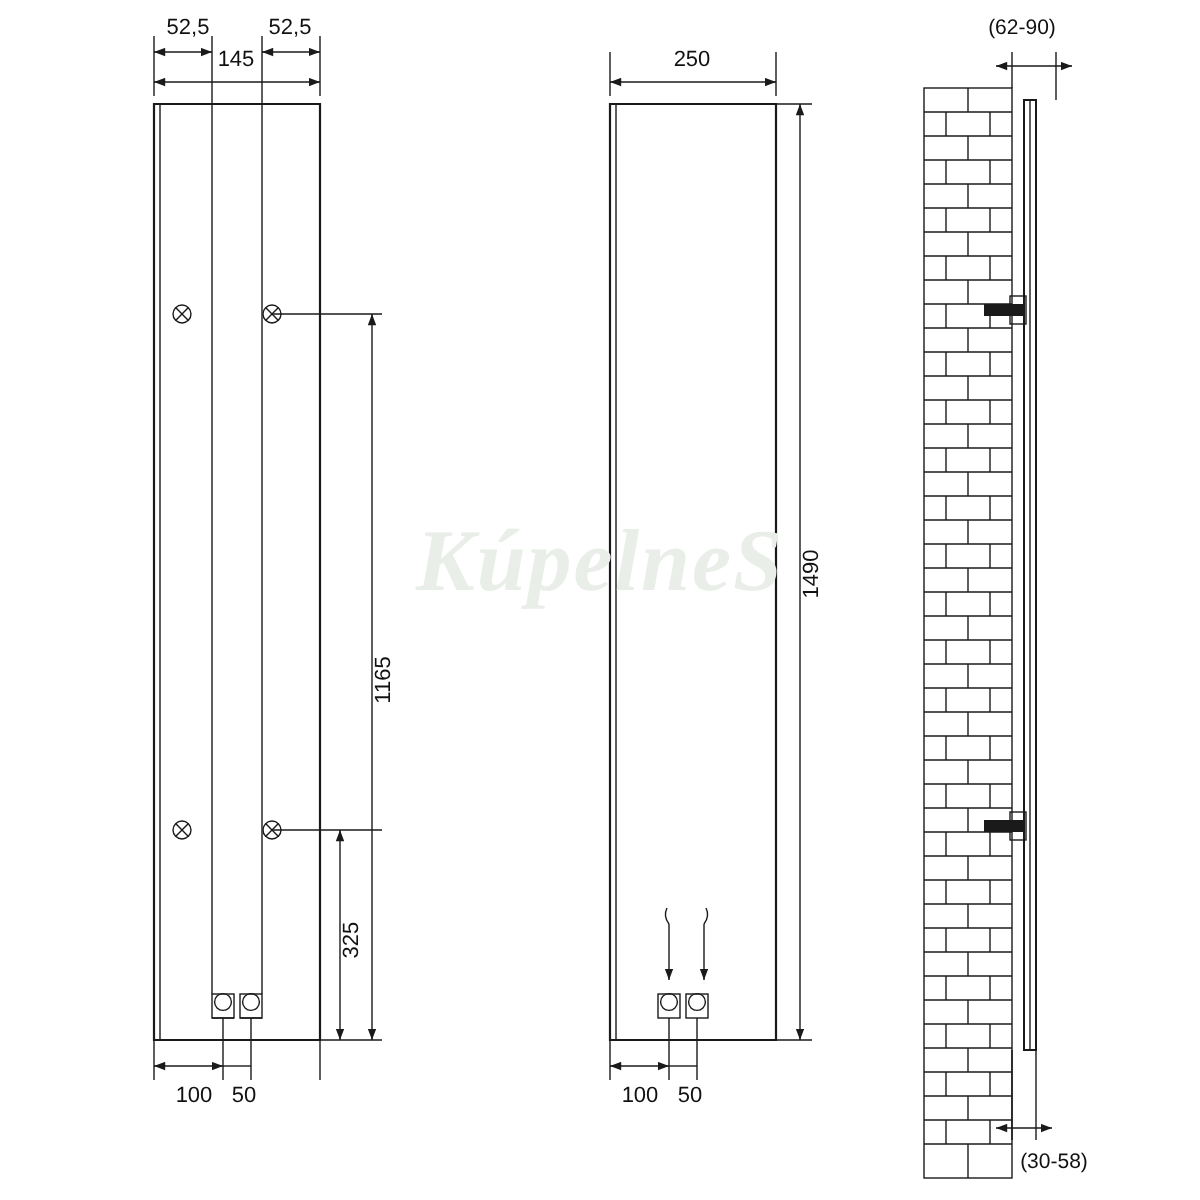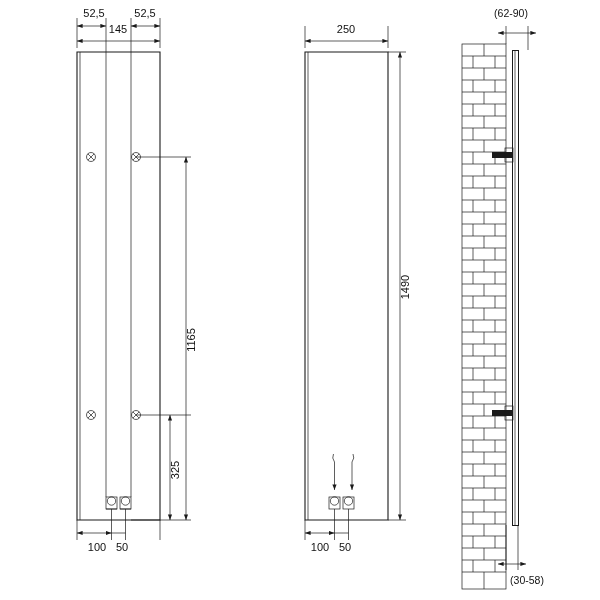--- a/index.html
+++ b/index.html
@@ -345,13 +345,14 @@
 
       <g>
         <line class="thin" x1="506" y1="525" x2="506" y2="570"></line>
         <line class="thin" x1="518" y1="525" x2="518" y2="570"></line>
         <line class="thin" x1="498" y1="564" x2="526" y2="564" marker-start="url(#arS)" marker-end="url(#ar)"></line>
       </g>
       <text class="lbl-sm" x="527" y="584" text-anchor="middle">(30-58)</text>
     </g>
   </svg>
 
+  <div class="wm">KúpelneS</div>
 </div>
 
 </body></html>

